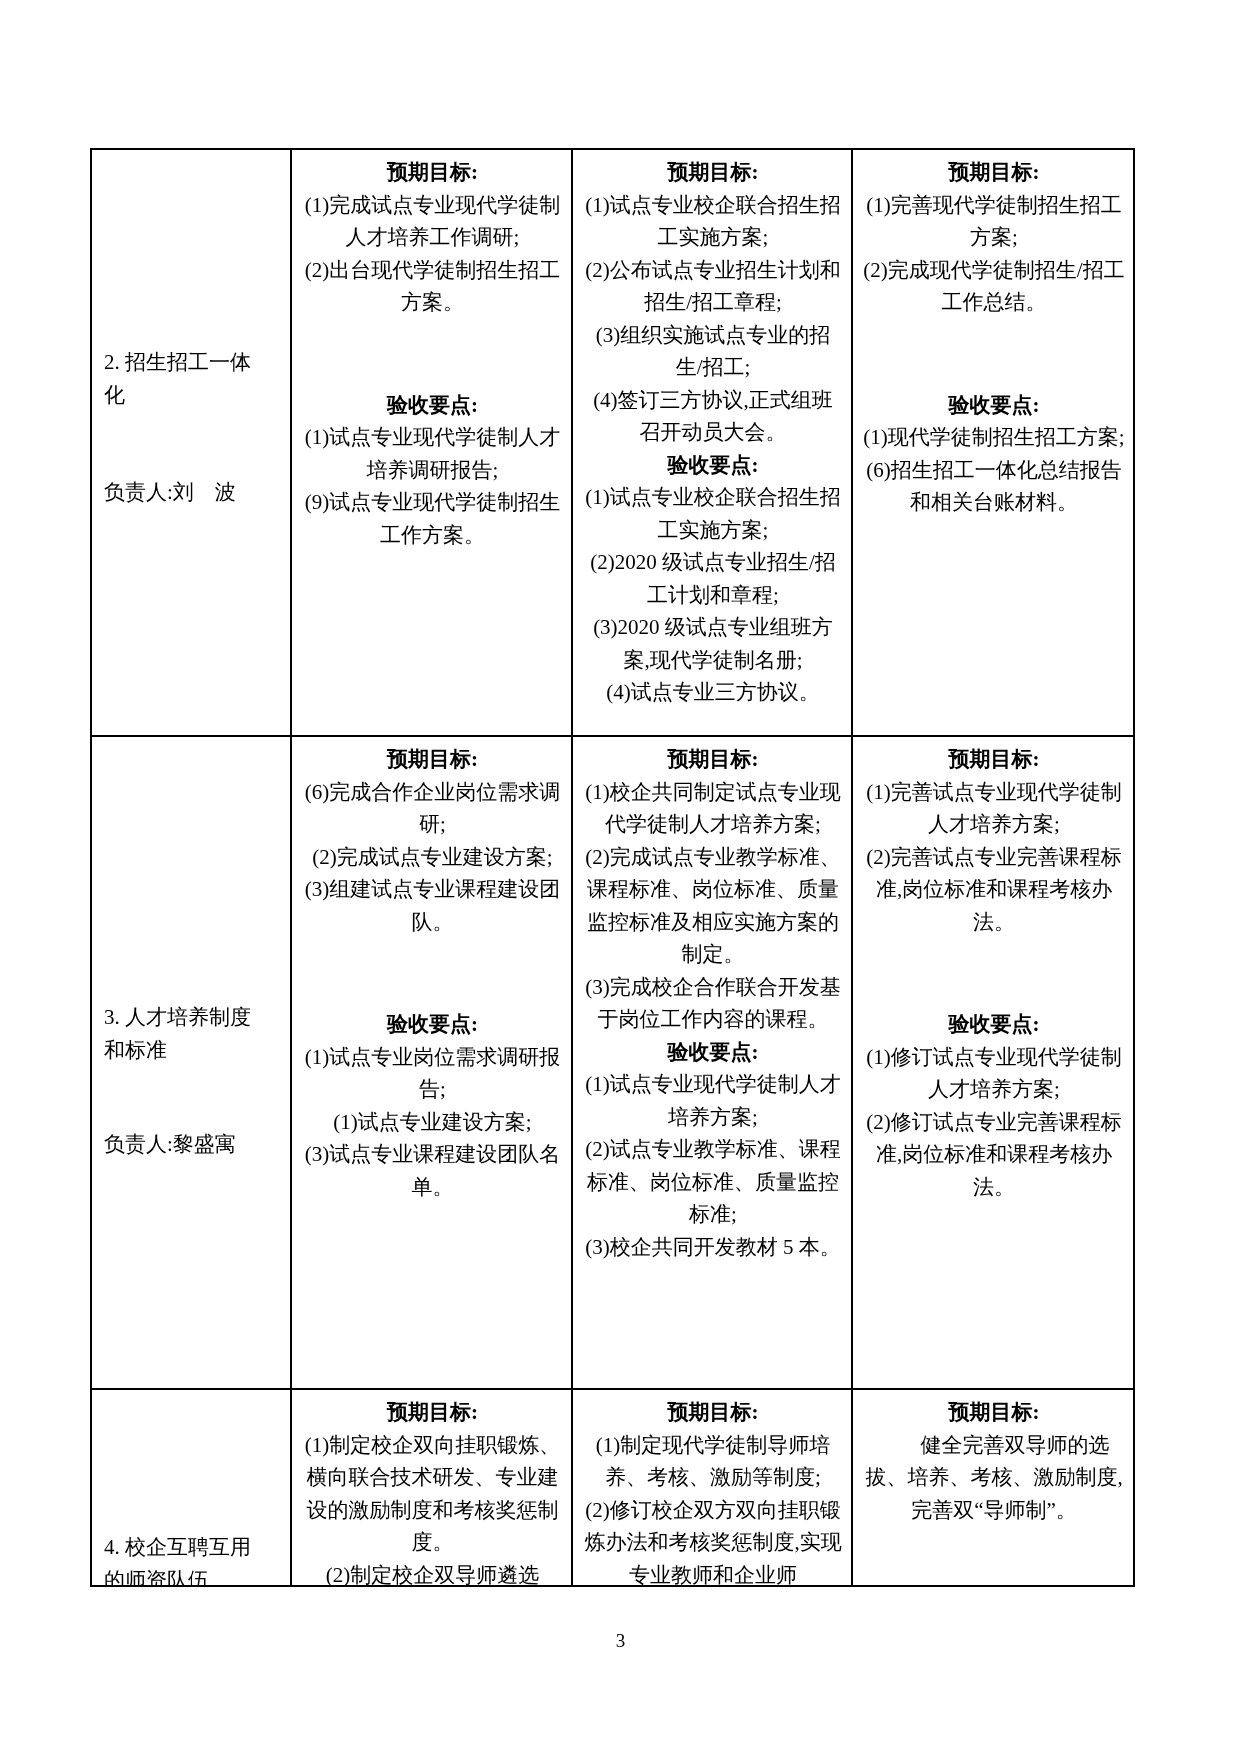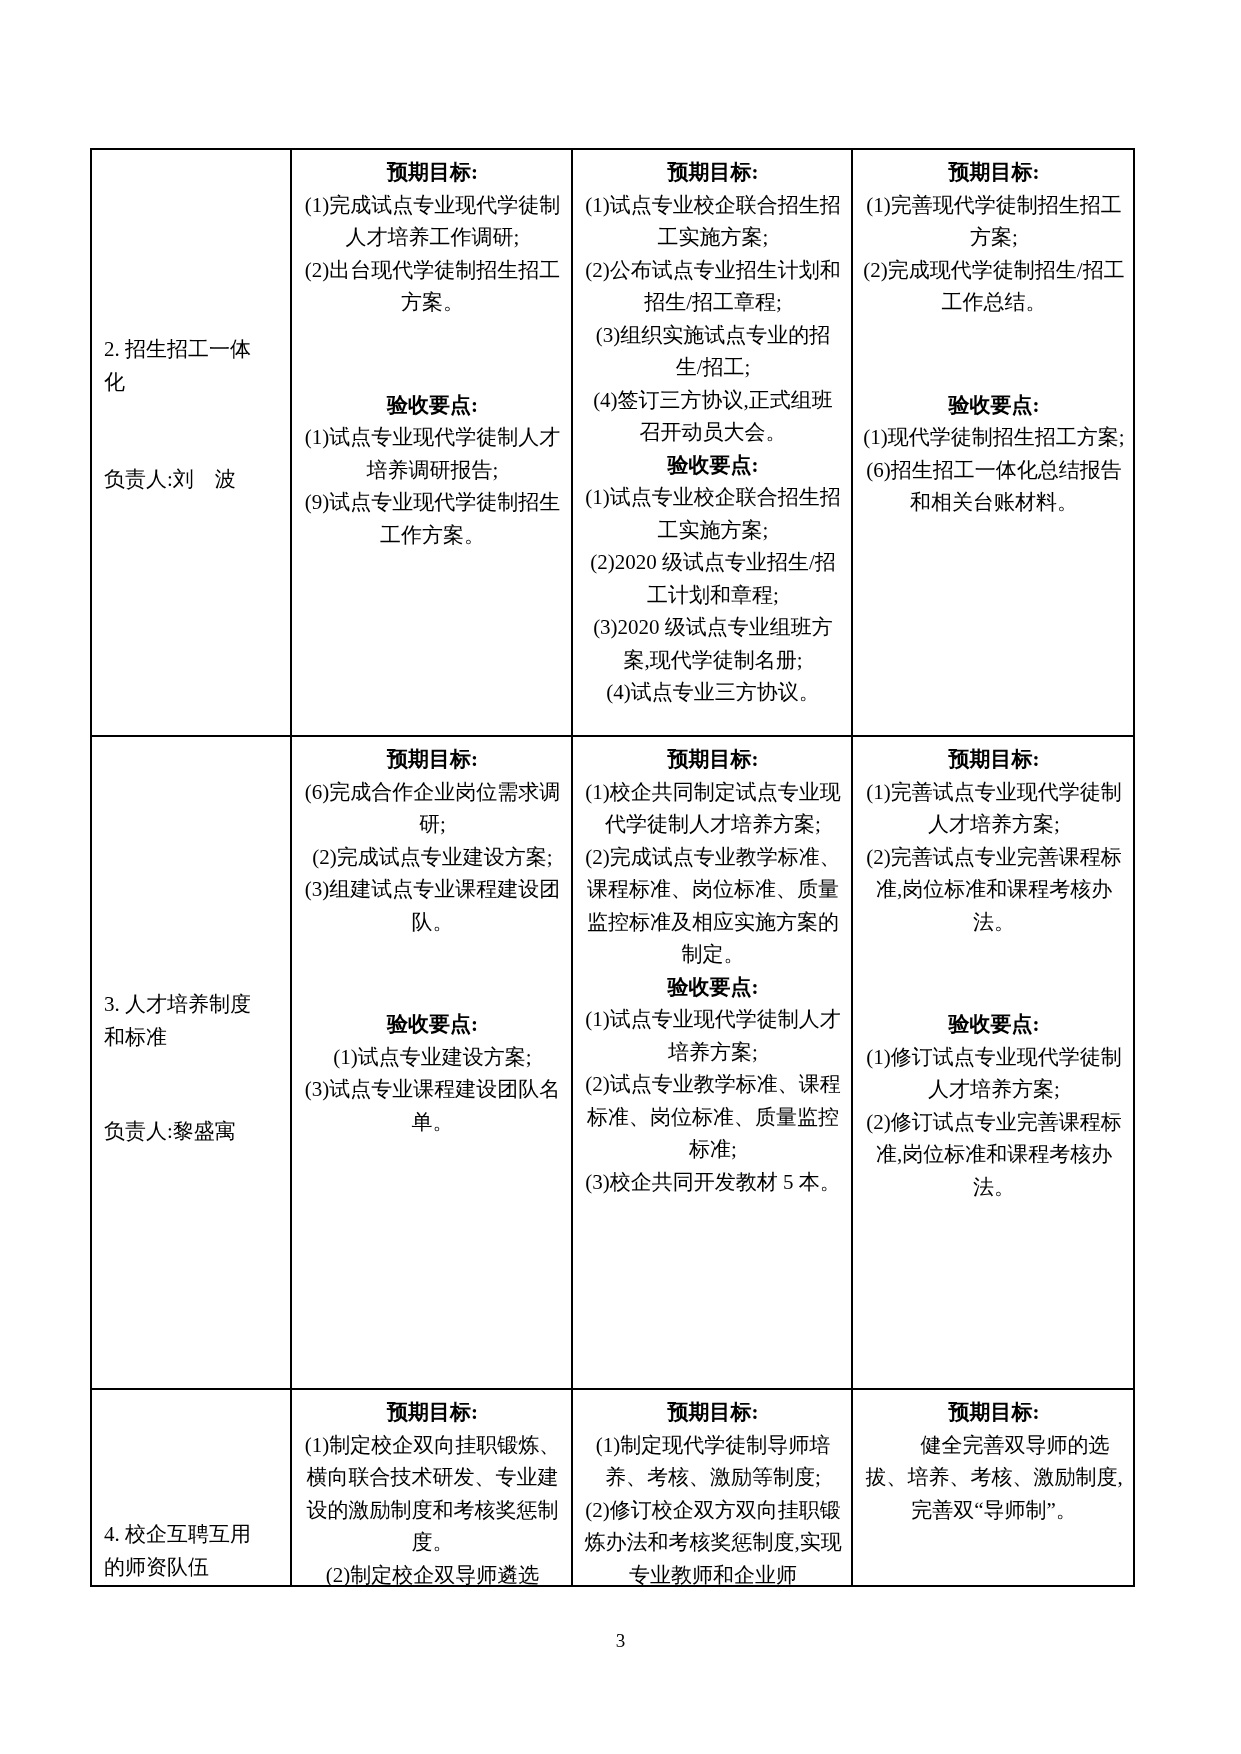--- a/index.html
+++ b/index.html
@@ -19,21 +19,21 @@
   }
   .cell{
     box-sizing:border-box;
     border-right:2px solid #000;
     border-bottom:2px solid #000;
     overflow:hidden;
     font-size:21px;
     line-height:32.5px;
     padding:6px 8px 0 10px;
   }
-  .task-col{padding:6px 24px 0 12px;}
+  .task-col{padding:19px 24px 0 12px;}
   .sec-h{font-weight:bold;text-align:center;}
   .item{margin:0;text-align:center;}
   .sec2{margin-top:0;}
   .gap{margin-top:70px;}
   .mt-r0-title{margin-top:177px;}
   .mt-r0-owner{margin-top:65px;}
   .mt-r1-title{margin-top:245px;}
   .mt-r1-owner{margin-top:62px;}
   .mt-r2-title{margin-top:122px;}
   .page-num{
@@ -101,30 +101,32 @@
 
   <div class="cell">
     <div>
       <div class="sec-h">预期目标:</div>
       <p class="item">(6)完成合作企业岗位需求调研;</p>
       <p class="item">(2)完成试点专业建设方案;</p>
       <p class="item">(3)组建试点专业课程建设团队。</p>
     </div>
     <div class="sec2 gap">
       <div class="sec-h">验收要点:</div>
+      <p class="item">(1)试点专业岗位需求调研报告;</p>
       <p class="item">(1)试点专业建设方案;</p>
       <p class="item">(3)试点专业课程建设团队名单。</p>
     </div>
   </div>
 
   <div class="cell">
     <div>
       <div class="sec-h">预期目标:</div>
       <p class="item">(1)校企共同制定试点专业现代学徒制人才培养方案;</p>
       <p class="item">(2)完成试点专业教学标准、课程标准、岗位标准、质量监控标准及相应实施方案的制定。</p>
+      <p class="item">(3)完成校企合作联合开发基于岗位工作内容的课程。</p>
     </div>
     <div class="sec2">
       <div class="sec-h">验收要点:</div>
       <p class="item">(1)试点专业现代学徒制人才培养方案;</p>
       <p class="item">(2)试点专业教学标准、课程标准、岗位标准、质量监控标准;</p>
       <p class="item">(3)校企共同开发教材 5 本。</p>
     </div>
   </div>
 
   <div class="cell">

